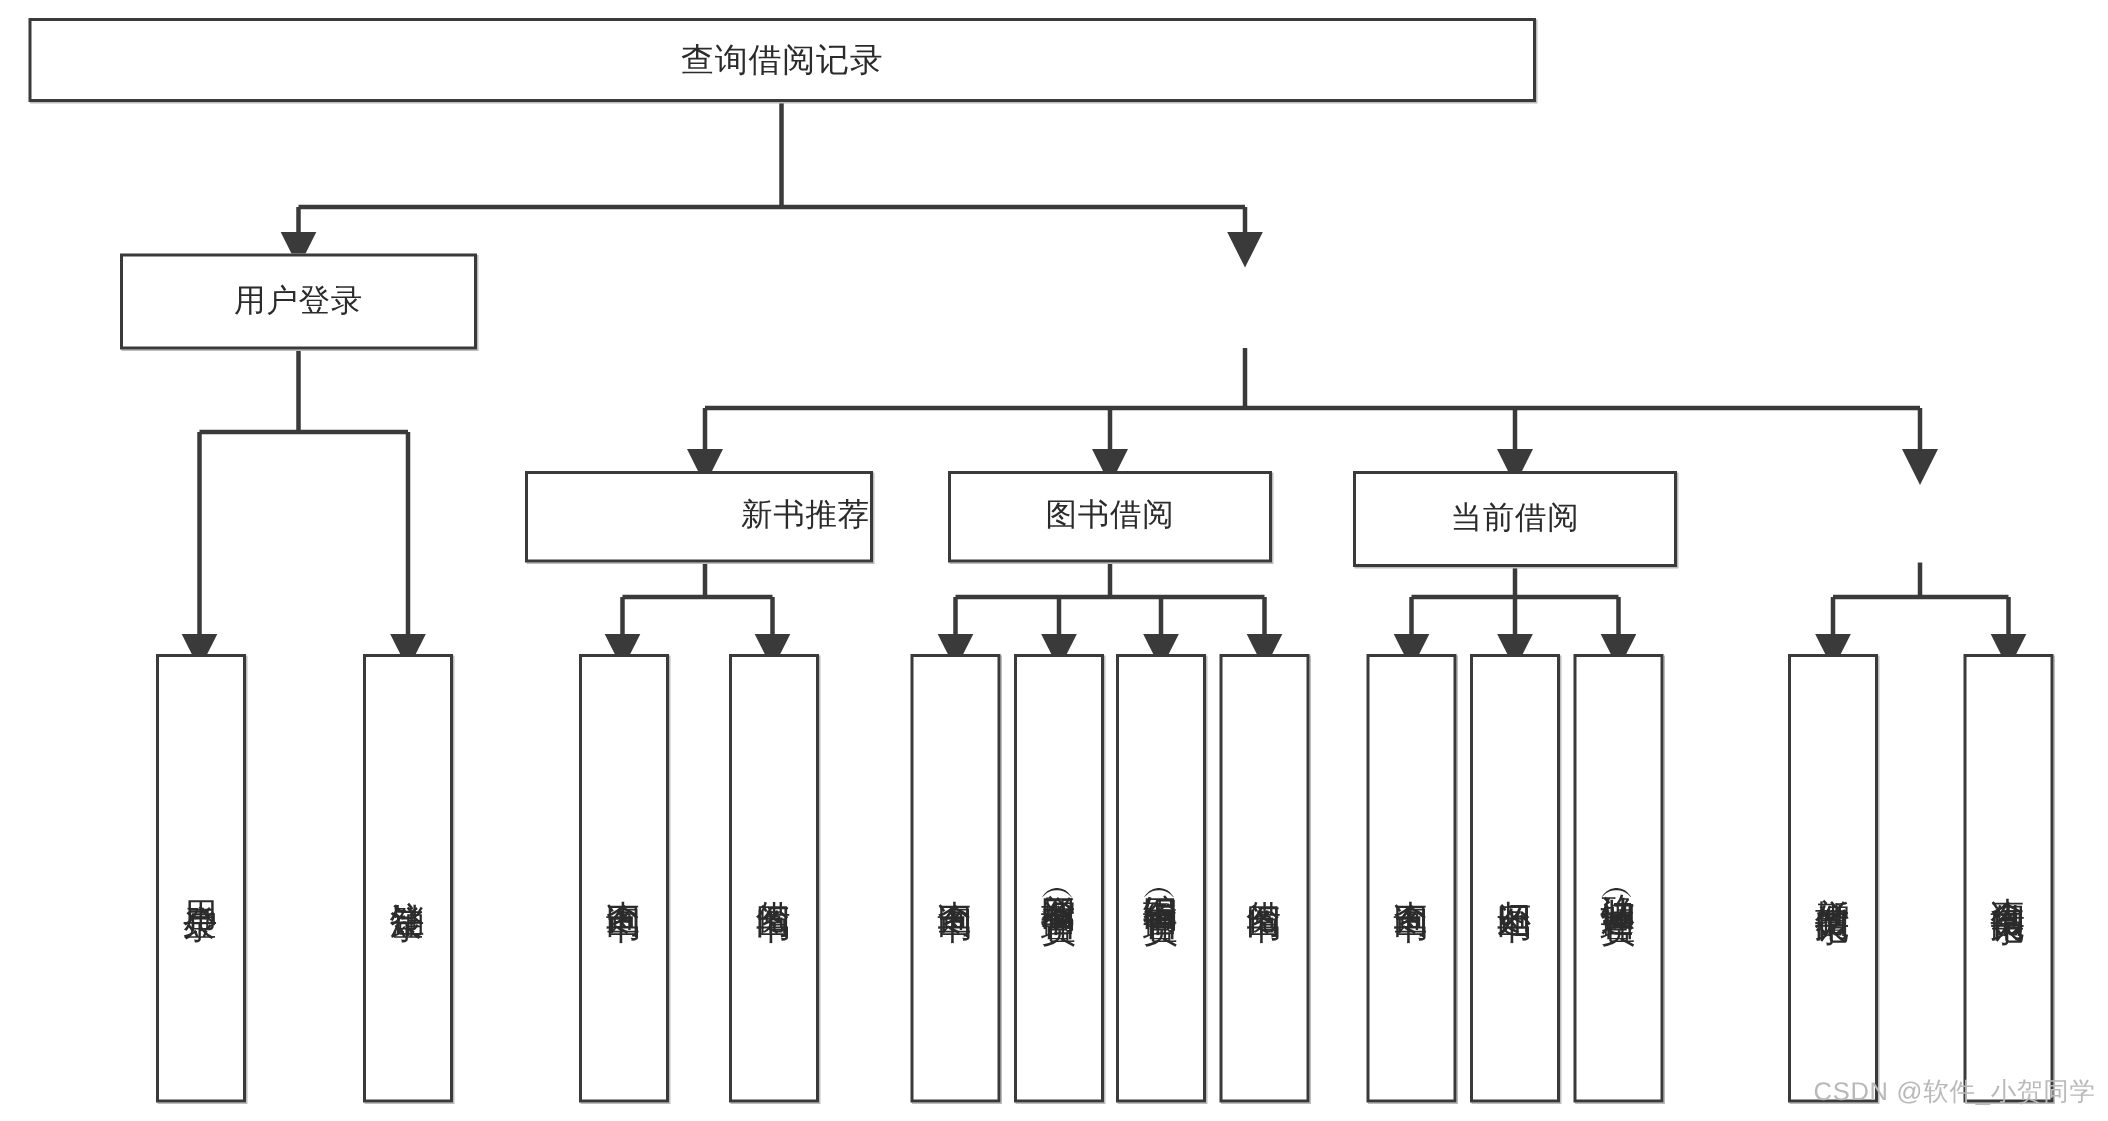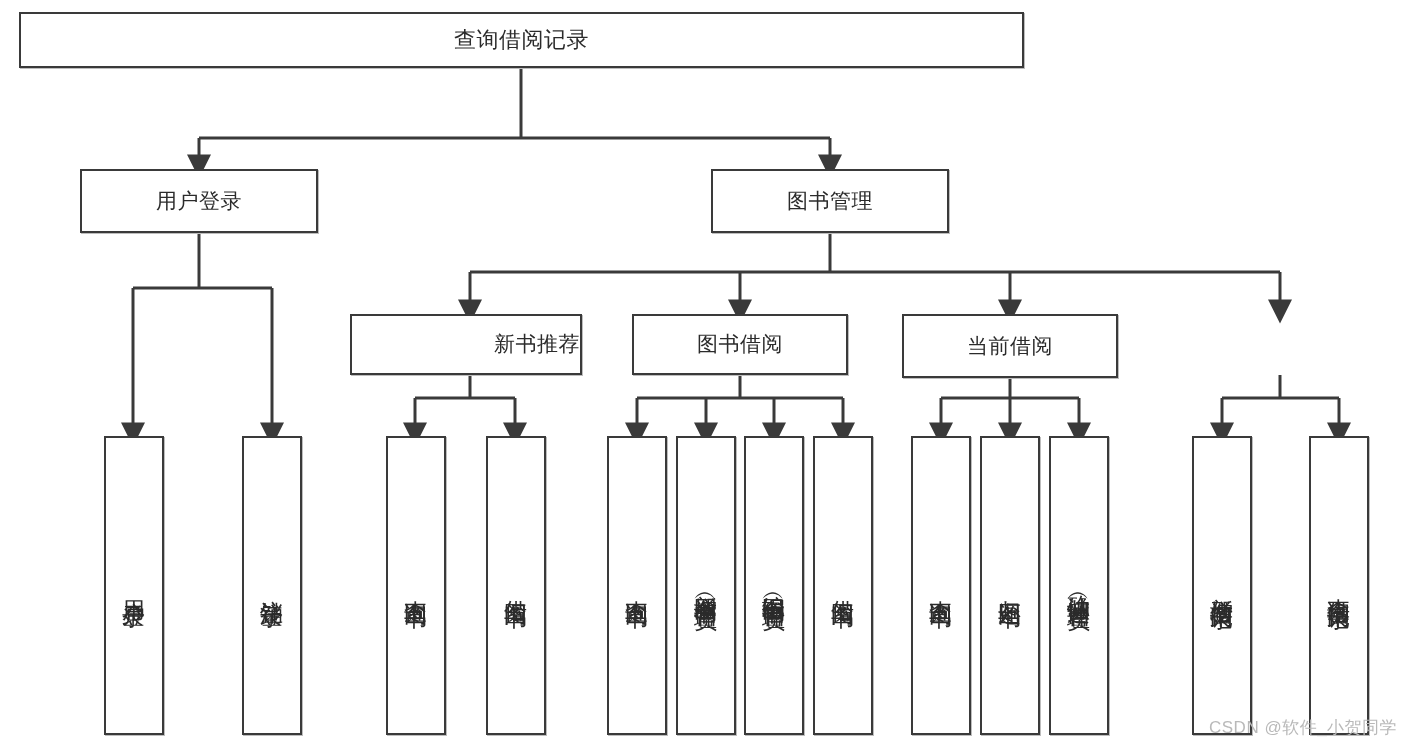--- a/index.html
+++ b/index.html
@@ -127,23 +127,20 @@
   </svg>
 
   <div class="node root horiz" style="left:19px; top:12px; width:1005px; height:56px;">
     <span class="lbl">查询借阅记录</span>
   </div>
 
   <div class="node horiz" style="left:80px; top:169px; width:238px; height:64px;">
     <span class="lbl">用户登录</span>
   </div>
 
-  <div class="node horiz" style="left:711px; top:169px; width:238px; height:64px;">
-    <span class="lbl">图书管理</span>
-  </div>
 
   <div class="node horiz" style="left:350px; top:314px; width:232px; height:61px;justify-content:flex-end;">
     <span class="lbl">新书推荐</span>
   </div>
 
   <div class="node horiz" style="left:632px; top:314px; width:216px; height:61px;">
     <span class="lbl">图书借阅</span>
   </div>
 
   <div class="node horiz" style="left:902px; top:314px; width:216px; height:64px;">

